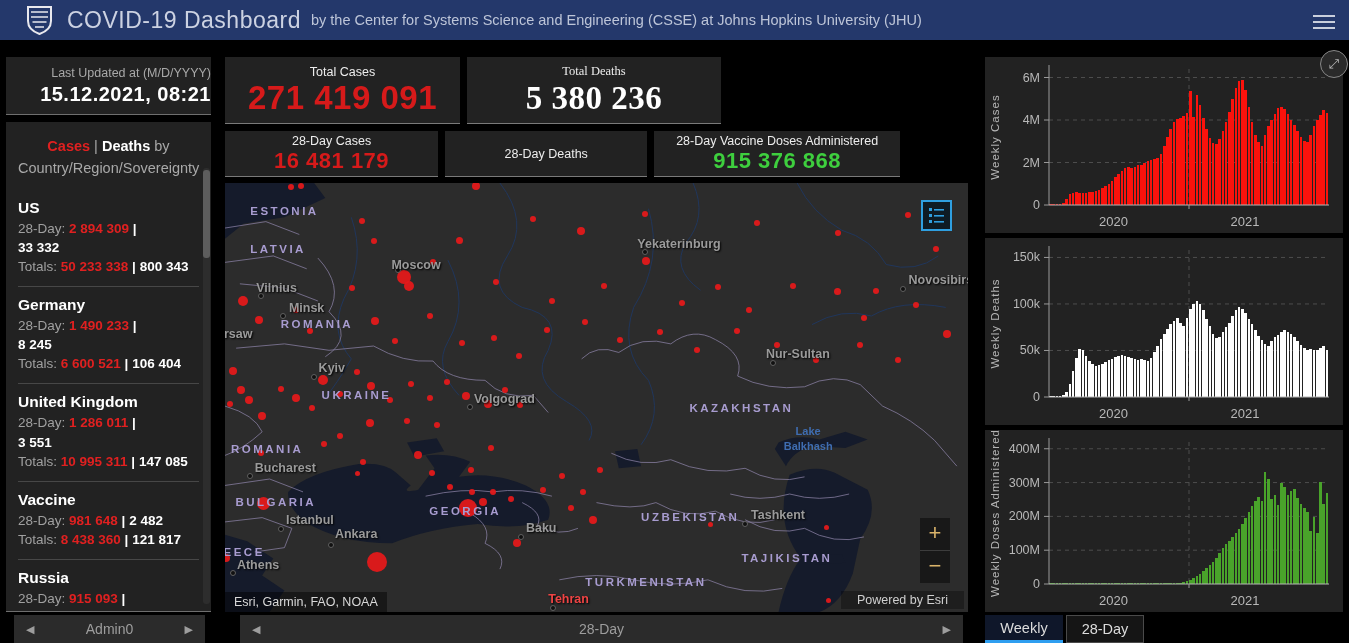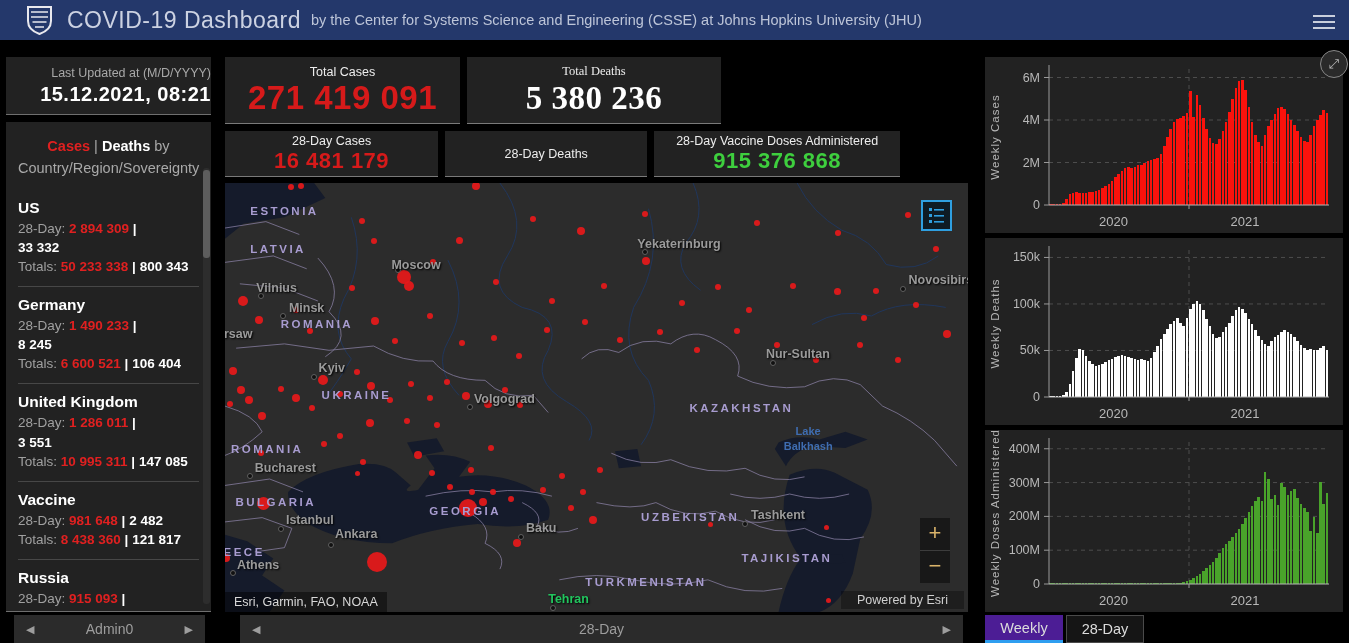--- a/index.html
+++ b/index.html
@@ -42,21 +42,21 @@
   .stat-label{font-size:12.5px;color:#ededed;}
   .stat-value-lg{font-size:33px;font-weight:bold;letter-spacing:.5px;line-height:1.05;margin-top:2px;}
   .stat-value-sm{font-size:22px;font-weight:bold;letter-spacing:.5px;line-height:1.1;margin-top:1px;}
   
   #map{left:225px;top:183px;width:743px;height:429px;background:#2c2c2c;overflow:hidden;cursor:grab;}
   #map svg.geo{position:absolute;left:0;top:0;width:100%;height:100%;}
   .country-label{position:absolute;color:#a89cd0;font-size:11.5px;font-weight:bold;
                  letter-spacing:2.5px;white-space:nowrap;}
   .city-label{position:absolute;color:#9a9a9a;font-size:12.5px;font-weight:bold;white-space:nowrap;
               text-shadow:1px 1px 2px #000;}
-  .city-label.faded{color:#22c55e;}
+  .city-label.faded{color:#ef4444;}
   .city-dot{position:absolute;width:6px;height:6px;border-radius:50%;background:#111;
             border:1px solid #606060;box-sizing:border-box;}
   .water-label{position:absolute;color:#3f6db1;font-size:11px;font-weight:bold;white-space:nowrap;}
   .covid-dot{position:absolute;border-radius:50%;background:#e8191a;opacity:.92;}
   #attribution{left:0;bottom:0;background:rgba(0,0,0,.45);color:#d8d8d8;font-size:12.5px;
                padding:3px 9px;position:absolute;}
   #powered{right:4px;bottom:3px;background:rgba(0,0,0,.3);color:#cfcfcf;font-size:12.5px;
            padding:2px 16px;position:absolute;}
   #legend-btn{right:16px;top:17px;width:31px;height:31px;background:#0e1b24;border:2px solid #2f9fe0;
               box-sizing:border-box;position:absolute;cursor:pointer;display:flex;align-items:center;justify-content:center;}
@@ -66,21 +66,21 @@
   
   .chart-panel{left:985px;width:358px;background:#222;position:absolute;}
   #chart0{top:57px;height:176px;}
   #chart1{top:238px;height:187px;}
   #chart2{top:430px;height:182px;}
   #expand-btn{left:1320px;top:50px;width:26px;height:26px;border:1.5px solid #888;border-radius:50%;
               background:#2a2a2a;color:#bbb;font-size:13px;text-align:center;line-height:25px;cursor:pointer;z-index:5;}
   #right-tabs{left:985px;top:615px;width:358px;height:28px;display:flex;gap:3px;position:absolute;}
   .rtab{width:78px;height:28px;box-sizing:border-box;display:flex;align-items:center;justify-content:center;
         font-size:14.5px;color:#dcdcdc;background:#151515;border:1px solid #4a4a4a;cursor:pointer;}
-  .rtab.active{background:#4c1d95;border:none;border-bottom:3px solid #2e9ef0;}
+  .rtab.active{background:#0f172a;border:none;border-bottom:3px solid #2e9ef0;}
 </style>
 </head>
 <body>
 
 <div id="header" class="abs">
   <svg id="logo" viewBox="0 0 27 30">
     <path d="M2,2 h23 v14 q0,9 -11.5,13 Q2,25 2,16 Z" fill="#24386b" stroke="#e8e8ee" stroke-width="2"></path>
     <path d="M5,7 h17 M5,12 h17 M6.5,17 h14 M9,22 h9" stroke="#e8e8ee" stroke-width="1.6" fill="none"></path>
   </svg>
   <div id="title">COVID-19 Dashboard</div>

